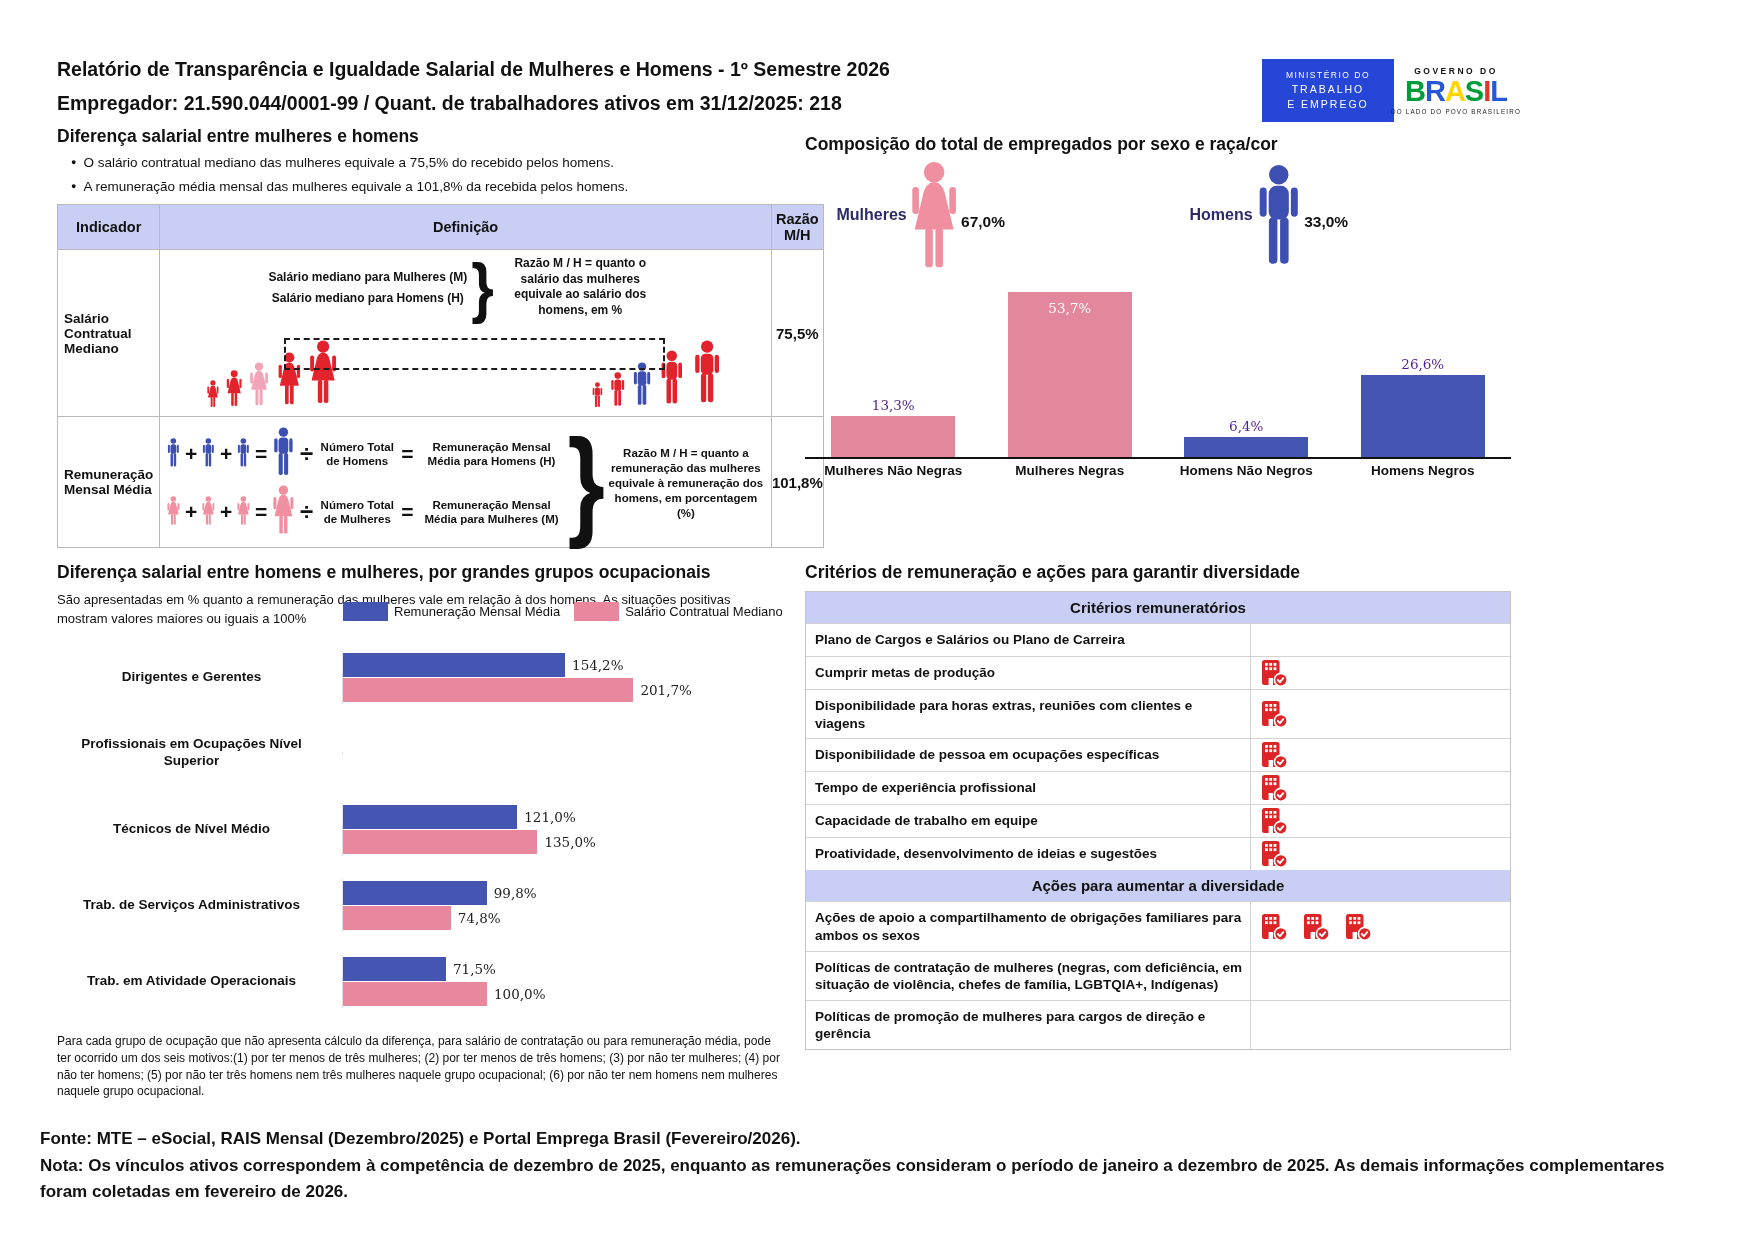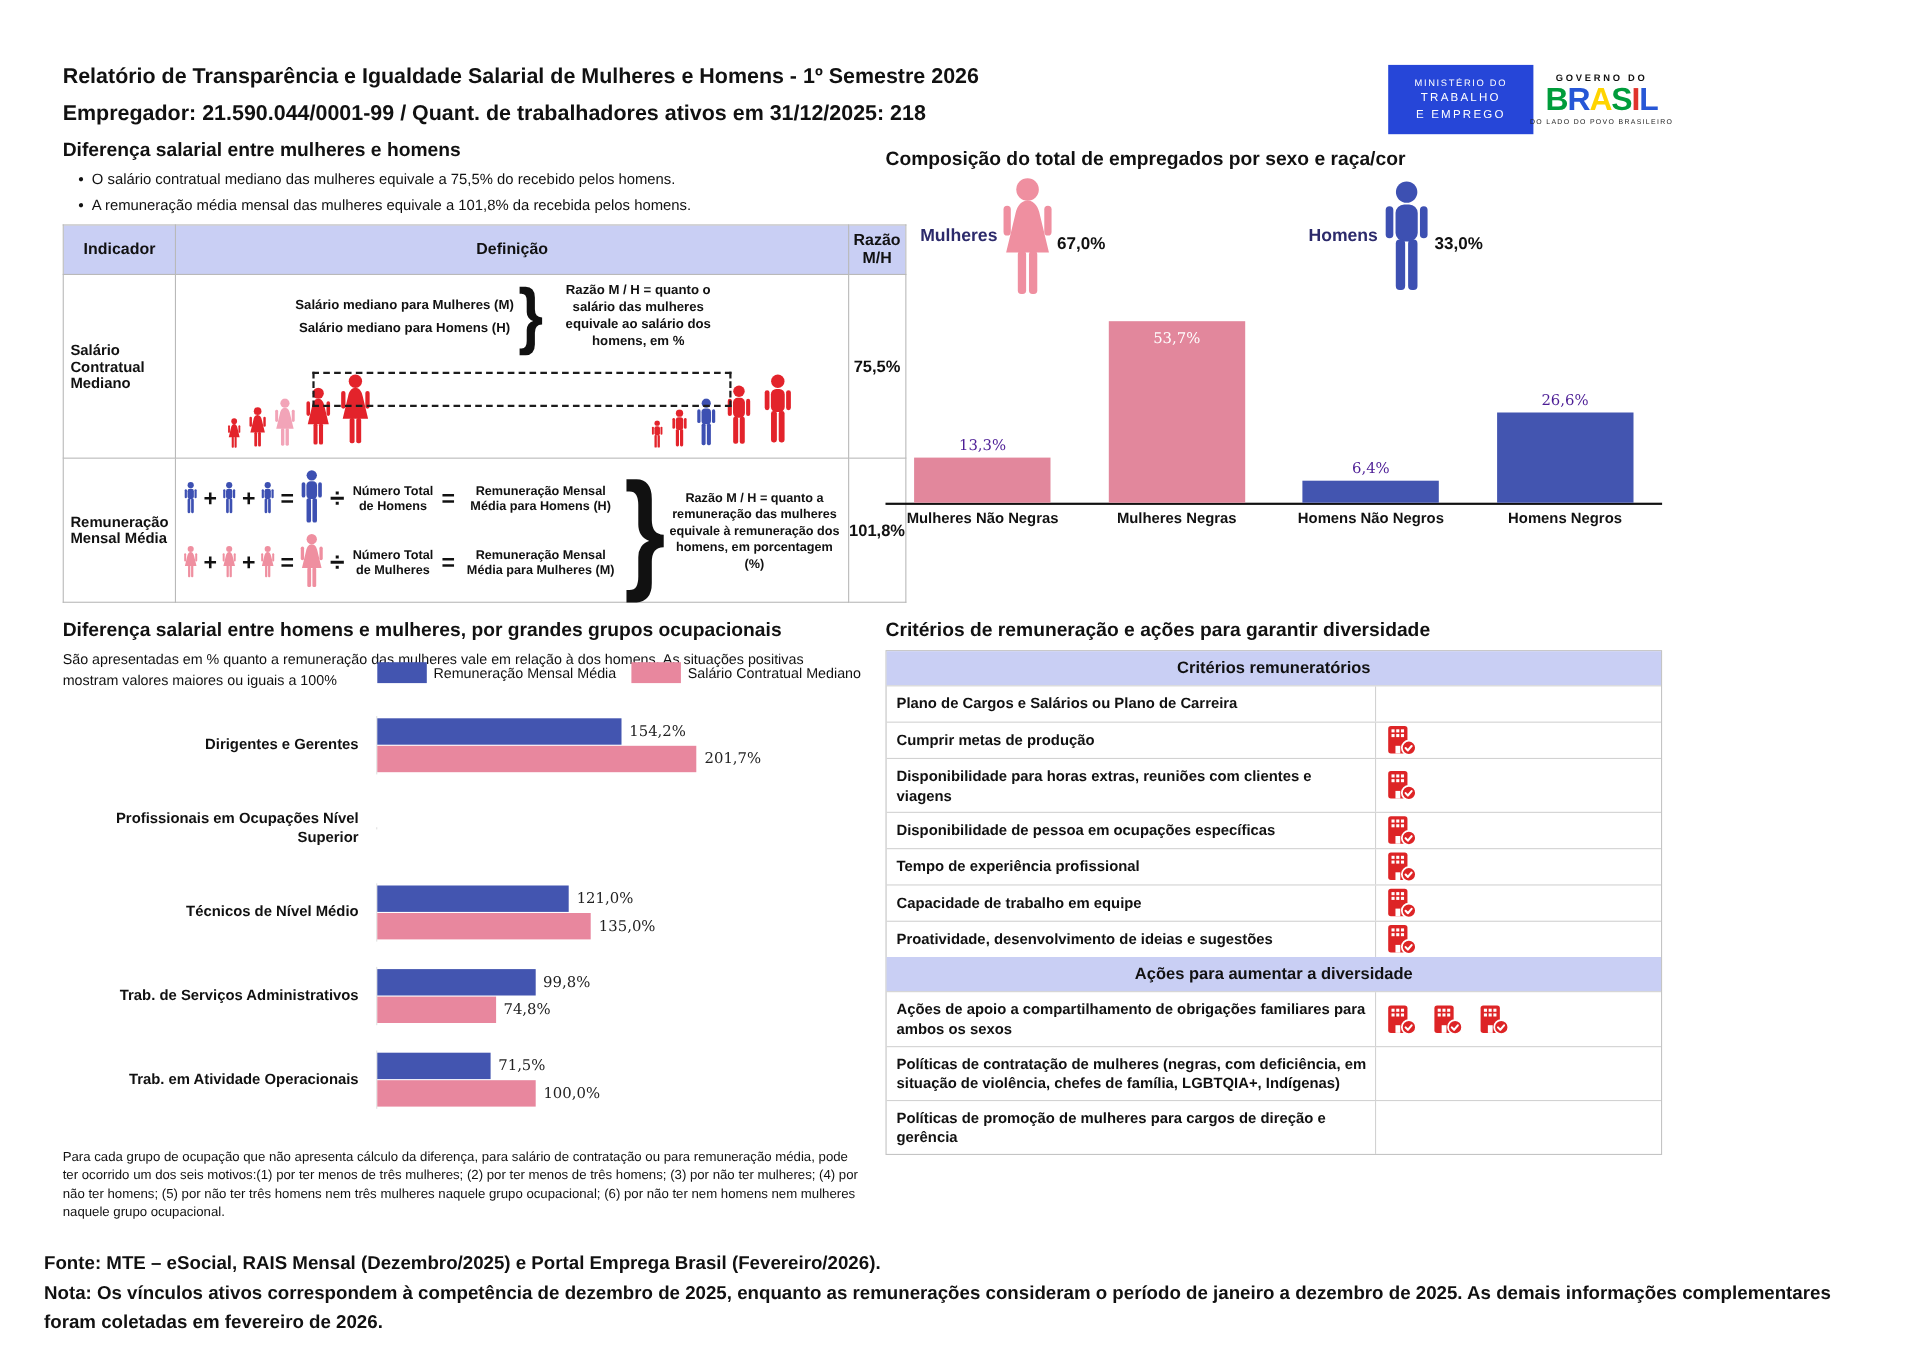--- a/index.html
+++ b/index.html
@@ -70,26 +70,26 @@
 
   
   .occ { margin-top:14px; }
   .occ-head { position:relative; }
   .occ-sub { font-size:13px; line-height:1.45; width:700px; }
   .occ-legend { position:absolute; top:40px; left:286px; display:flex; align-items:center; gap:14px; }
   .lg-swatch { width:45px; height:19px; display:inline-block; }
   .lg-label { font-size:13px; margin-left:6px; }
   .occ-rows { margin-top:10px; }
   .occ-row { display:flex; align-items:center; height:76px; }
-  .occ-label { width:285px; text-align:right; font-weight:bold; font-size:13.5px; padding-right:16px; line-height:1.25; }
+  .occ-label { width:285px; text-align:center; font-weight:bold; font-size:13.5px; padding-right:16px; line-height:1.25; }
   .occ-bars { flex:1; border-left:1px solid #e0e0e0; padding:1px 0; }
   .occ-bar { position:relative; height:24px; margin:1px 0; }
   .occ-val { position:absolute; left:100%; margin-left:7px; top:50%; transform:translateY(-50%);
              font-family:"DejaVu Serif", serif; font-size:13.5px; color:#222; white-space:nowrap; }
-  .occ-note { font-size:12px; line-height:1.4; margin-top:24px; width:724px; }
+  .occ-note { font-size:12px; line-height:1.4; margin-top:14px; width:724px; }
 
   
   .crit { margin-top:14px; }
   .crit-table { border:1px solid #c4c4c4; width:706px; }
   .crit-header { background:#c9cff4; text-align:center; font-size:15px; font-weight:bold; padding:7px 4px; }
   .crit-row { display:flex; border-top:1px solid #d2d2d2; min-height:33px; }
   .crit-label { flex:1; font-size:13.5px; font-weight:bold; padding:7px 8px 6px 9px; line-height:1.3; }
   .crit-icons { width:260px; border-left:1px solid #d2d2d2; display:flex; align-items:center; gap:14px; padding-left:9px; }
   .crit-icons svg { display:block; }
 

